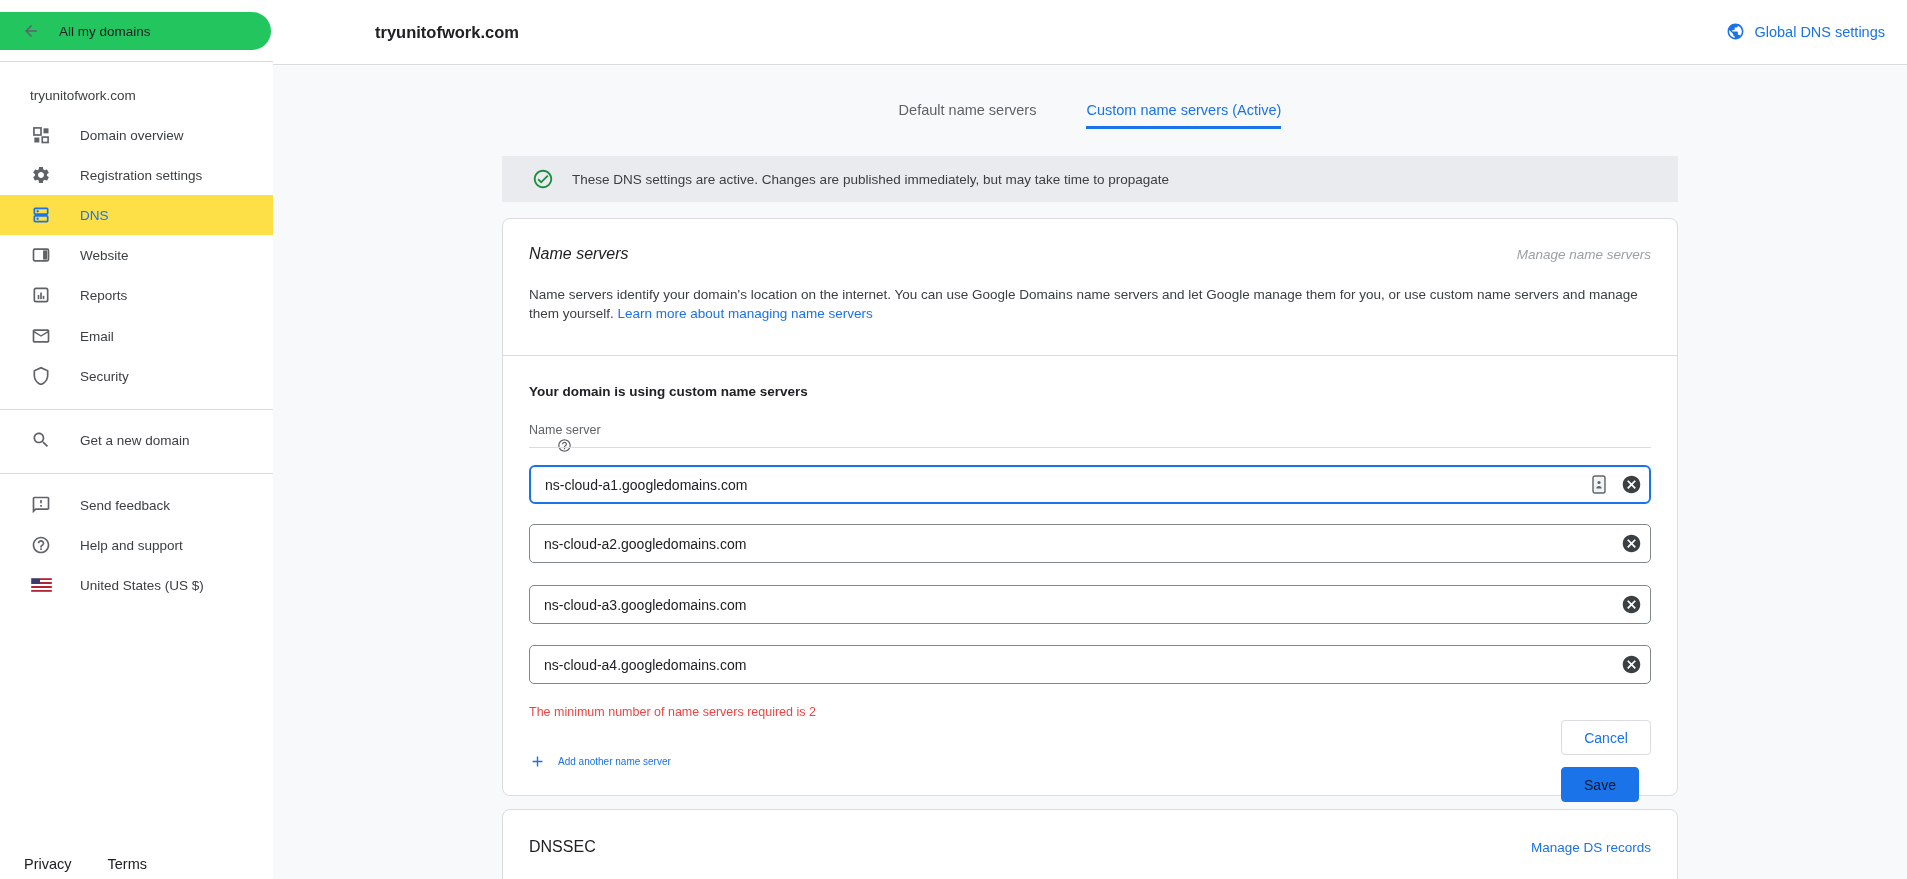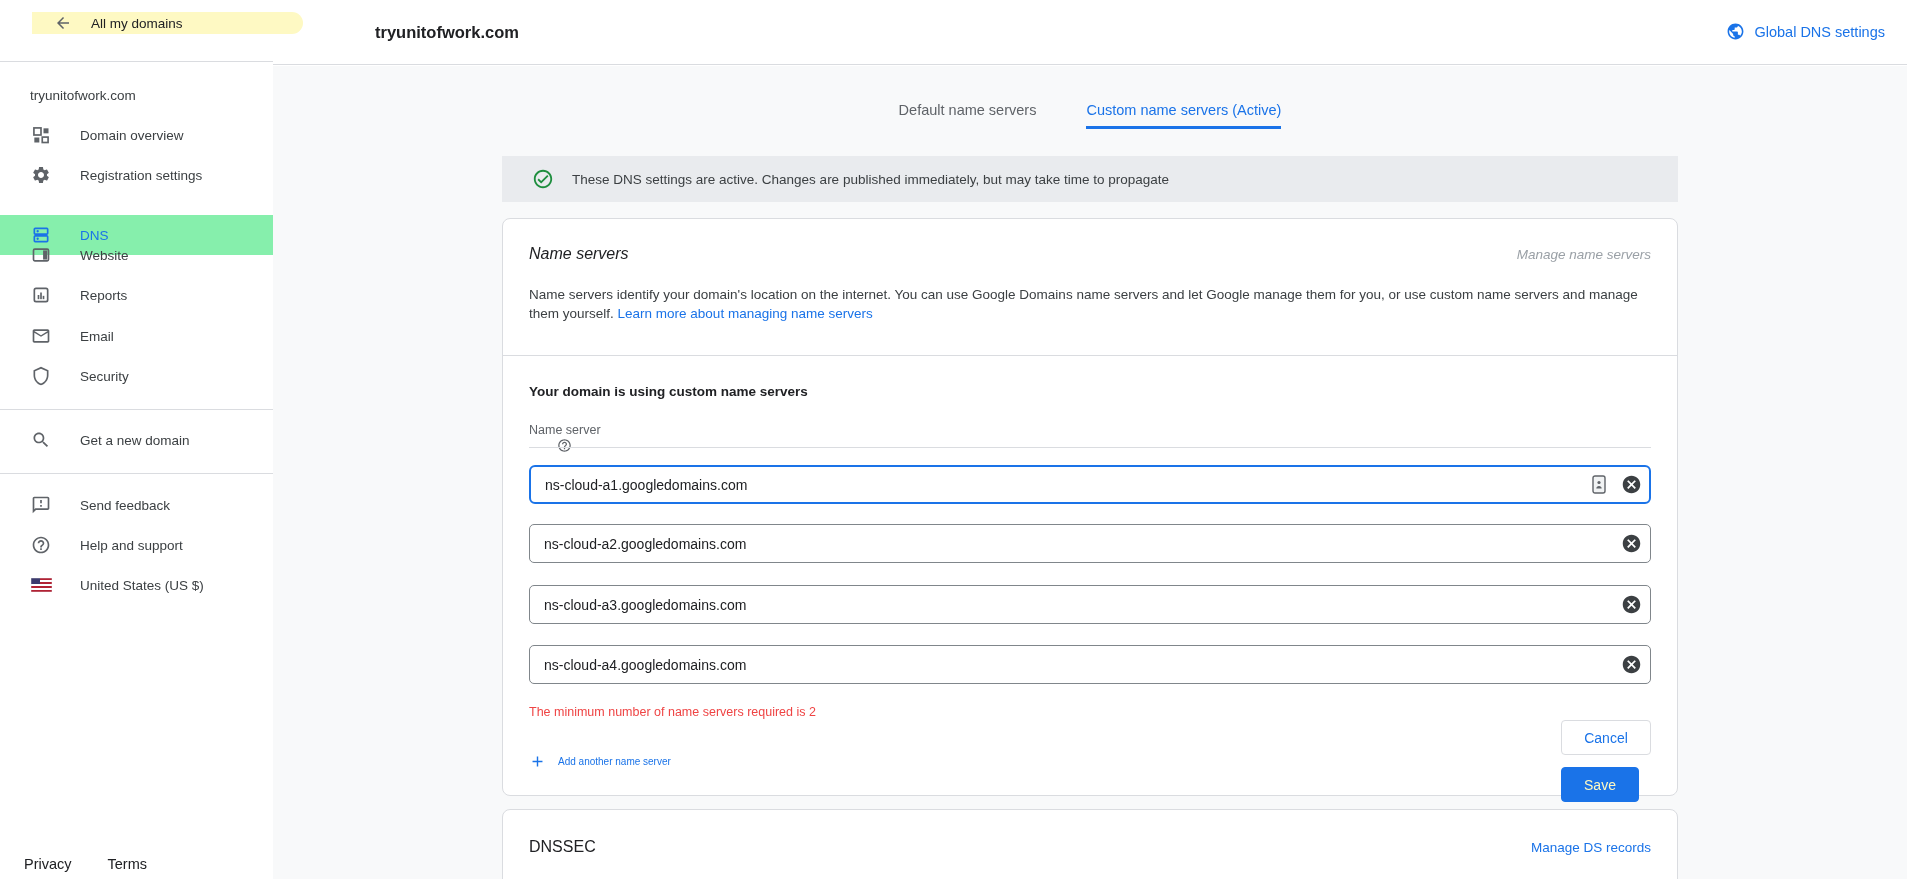--- a/index.html
+++ b/index.html
@@ -2,31 +2,31 @@
 <html><head>
 <meta charset="utf-8">
 <style>
   * { margin:0; padding:0; box-sizing:border-box; }
   html,body { width:1907px; height:879px; overflow:hidden; background:#fff;
     font-family:"Liberation Sans", sans-serif; color:#202124; }
   svg { display:block; }
 
   
   .sidebar { position:absolute; left:0; top:0; width:273px; height:879px; background:#fff; z-index:3; }
-  .back-pill { position:absolute; left:0; top:12px; width:271px; height:22px; background:#fef9c3;
-    border-radius:0 19px 19px 0; display:flex; align-items:center; cursor:pointer;margin-left:32px; }
+  .back-pill { position:absolute; left:0; top:12px; width:271px; height:38px; background:#22c55e;
+    border-radius:0 19px 19px 0; display:flex; align-items:center; cursor:pointer; }
   .back-pill .arrow { margin-left:22px; }
   .back-pill .lbl { margin-left:19px; font-size:13.5px; color:#202124; }
   .sb-divider { position:absolute; left:0; width:273px; border-top:1px solid #dadce0; }
   .domain-lbl { position:absolute; left:30px; top:88px; font-size:13.5px; color:#3c4043; }
   .nav-item { position:absolute; left:0; width:273px; height:40px; display:flex; align-items:center;
     cursor:pointer; font-size:13.5px; color:#3c4043; font-weight:500; }
   .nav-item .ic { width:20px; height:20px; margin-left:31px; flex:0 0 auto; }
   .nav-item .txt { margin-left:29px; }
-  .nav-item.active { background:#86efac; color:#1a73e8;margin-top:20px; }
+  .nav-item.active { background:#fde047; color:#1a73e8; }
   .legal { position:absolute; left:24px; top:856px; display:flex; gap:36px; font-size:14.5px; color:#202124; font-weight:500; }
   .legal span { cursor:pointer; }
 
   
   .main { position:absolute; left:273px; top:0; width:1634px; height:879px; }
   .header { position:absolute; left:0; top:0; right:0; height:65px; background:#fff; border-bottom:1px solid #dadce0; }
   .header-title { position:absolute; left:102px; top:23px; font-size:16.5px; font-weight:bold; color:#202124; }
   .global-dns { position:absolute; right:22px; top:22px; display:flex; align-items:center; gap:9px;
     color:#1a73e8; font-size:14.5px; font-weight:500; cursor:pointer; }
 
@@ -67,21 +67,21 @@
     padding:0; cursor:pointer; }
   .autofill { position:absolute; right:45px; top:10px; }
   .ns-helper { position:absolute; left:26px; top:486px; font-size:12.5px; color:#ef4444; }
 
   .ns-footer { position:absolute; left:26px; right:26px; top:524px; height:36px; display:flex; align-items:center; }
   .add-link { display:flex; align-items:center; gap:12px; color:#1a73e8; font-size:10px; font-weight:500; cursor:pointer; }
   .btns { margin-left:auto; display:flex; gap:12px;flex-direction:column; }
   .btn { height:35px; border-radius:4px; font-size:14px; font-weight:500; cursor:pointer;
     font-family:"Liberation Sans", sans-serif; display:flex; align-items:center; justify-content:center; }
   .btn-cancel { width:90px; background:#fff; border:1px solid #dadce0; color:#1a73e8; }
-  .btn-save { width:78px; background:#1a73e8; border:1px solid #1a73e8; color:#fef9c3; }
+  .btn-save { width:78px; background:#1a73e8; border:1px solid #1a73e8; color:#0f172a; }
 
   .dnssec-head { position:absolute; left:26px; right:26px; top:28px; display:flex; justify-content:space-between; align-items:center; }
 </style>
 </head>
 <body>
 
 <div class="sidebar">
   <div class="back-pill">
     <span class="arrow">
       <svg width="18" height="18" viewBox="0 0 24 24" fill="#5f6368">

